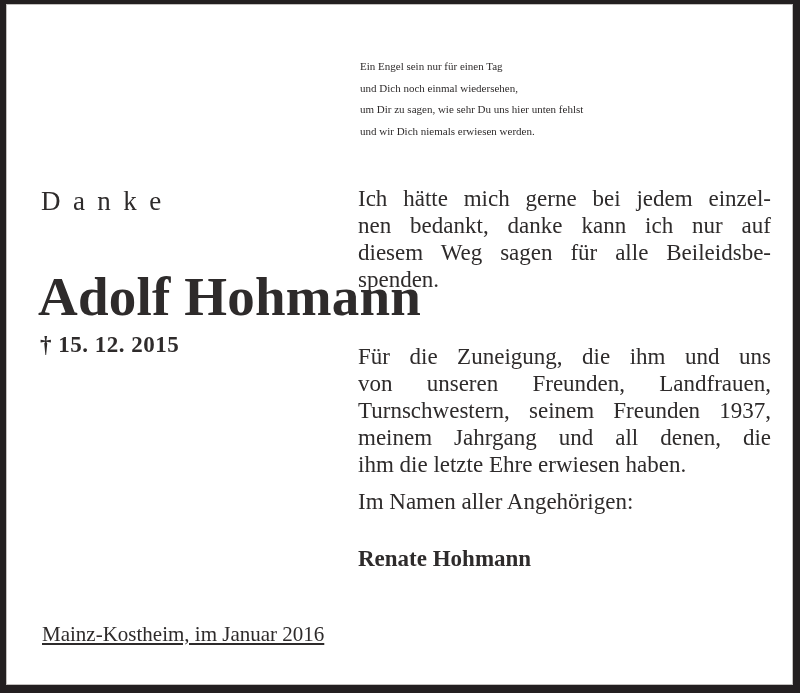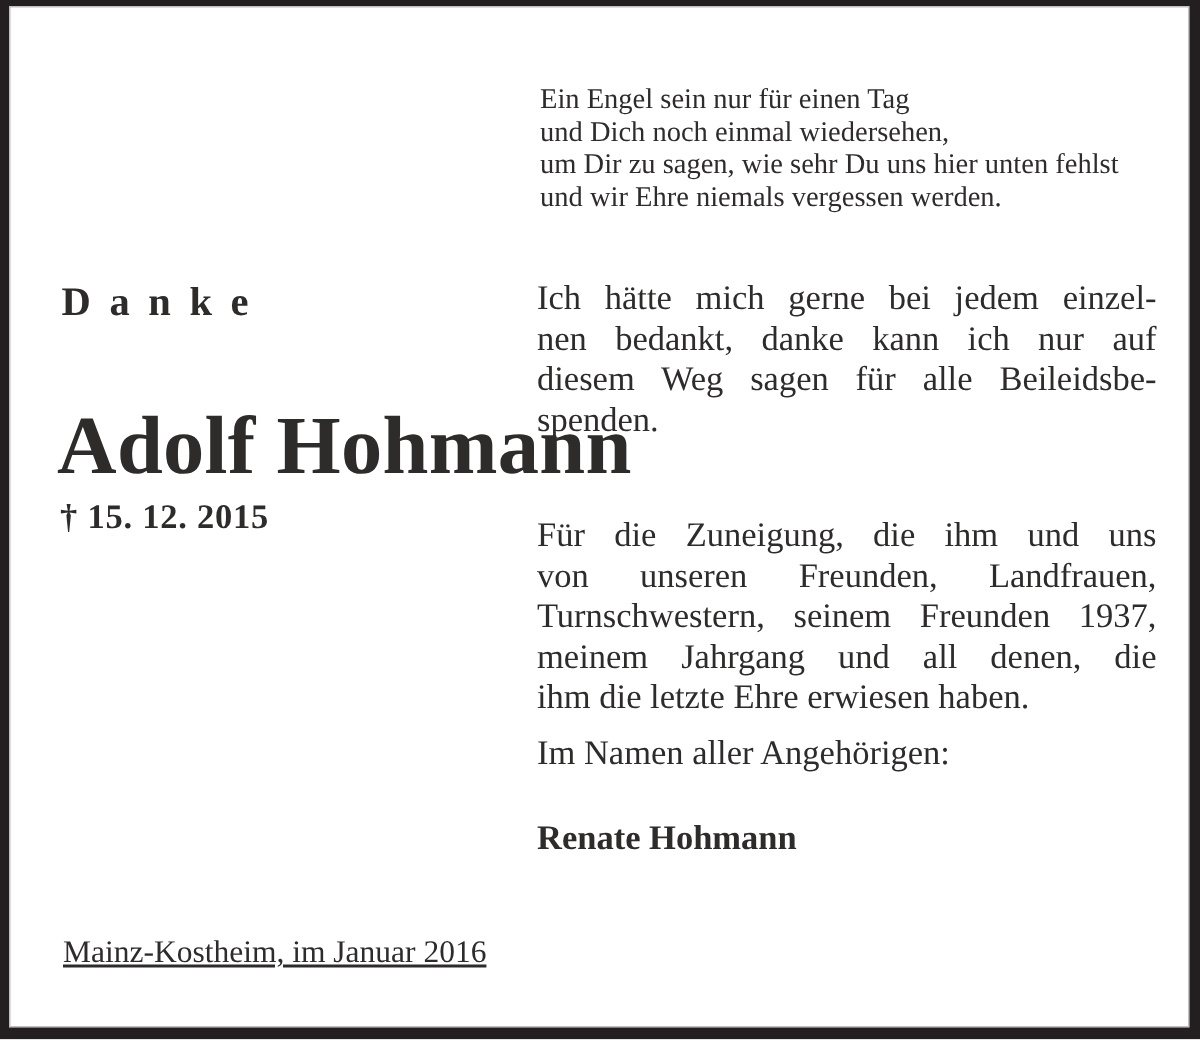--- a/index.html
+++ b/index.html
@@ -25,30 +25,30 @@
     box-shadow: inset 0 0 0 1px #c2bfbd;
     pointer-events: none;
   }
   .abs { position: absolute; }
 
   
   .poem {
     left: 360px;
     top: 56px;
     width: 410px;
-    font-size: 19px;
+    font-size: 11px;
     line-height: 21.6px;
   }
 
   
   .danke {
     left: 41px;
     top: 186px;
     font-size: 27px;
-    font-weight: bold;
+    font-weight: normal;
     letter-spacing: 0.46em;
   }
   .deceased-name {
     left: 38px;
     top: 265px;
     font-size: 55px;
     font-weight: bold;
     letter-spacing: 0.2px;
     white-space: nowrap;
   }
@@ -93,21 +93,21 @@
 <body>
 
 <div class="page">
 
   <div class="frame"></div>
 
   <div class="abs poem">
     <div>Ein Engel sein nur für einen Tag</div>
     <div>und Dich noch einmal wiedersehen,</div>
     <div>um Dir zu sagen, wie sehr Du uns hier unten fehlst</div>
-    <div>und wir Ehre niemals vergessen werden.</div>
+    <div>und wir Dich niemals erwiesen werden.</div>
   </div>
 
   <div class="abs danke">Danke</div>
   <div class="abs deceased-name">Adolf Hohmann</div>
   <div class="abs death-date">† 15. 12. 2015</div>
   <div class="abs place-date">Mainz-Kostheim, im Januar 2016</div>
 
   <div class="abs bodycol para1">
     <div class="jline">Ich hätte mich gerne bei jedem einzel-</div>
     <div class="jline">nen bedankt, danke kann ich nur auf</div>

